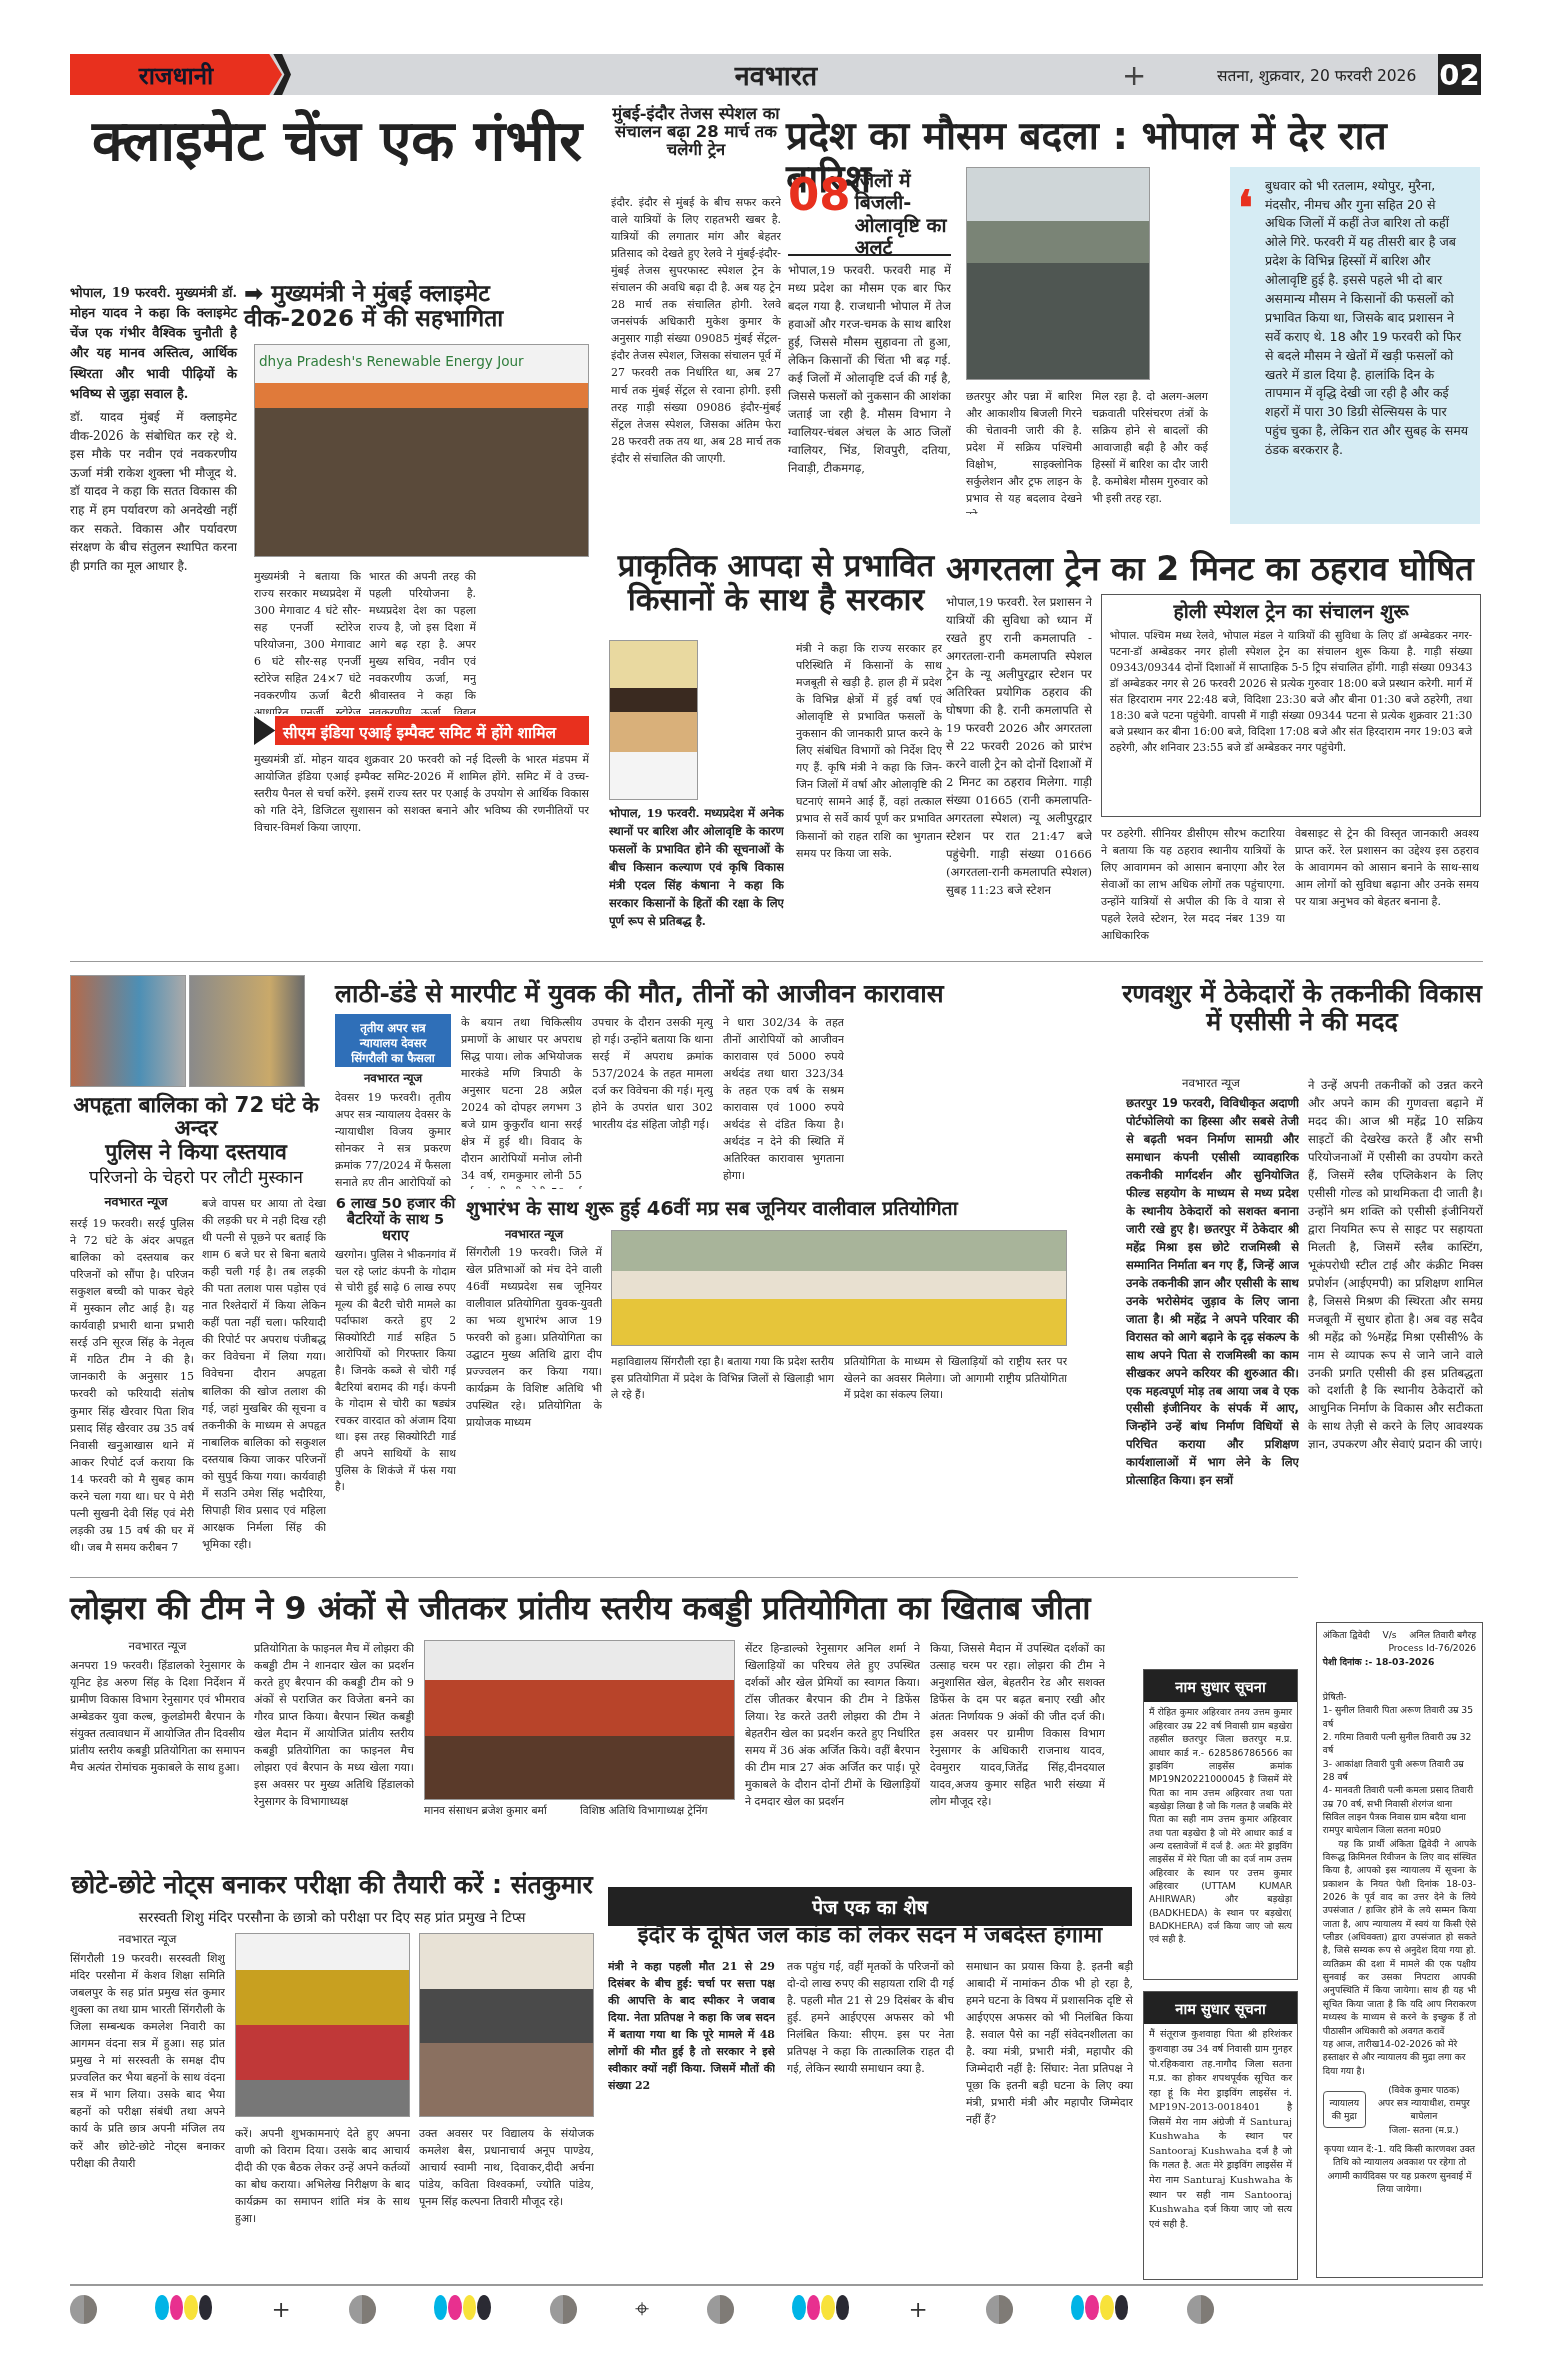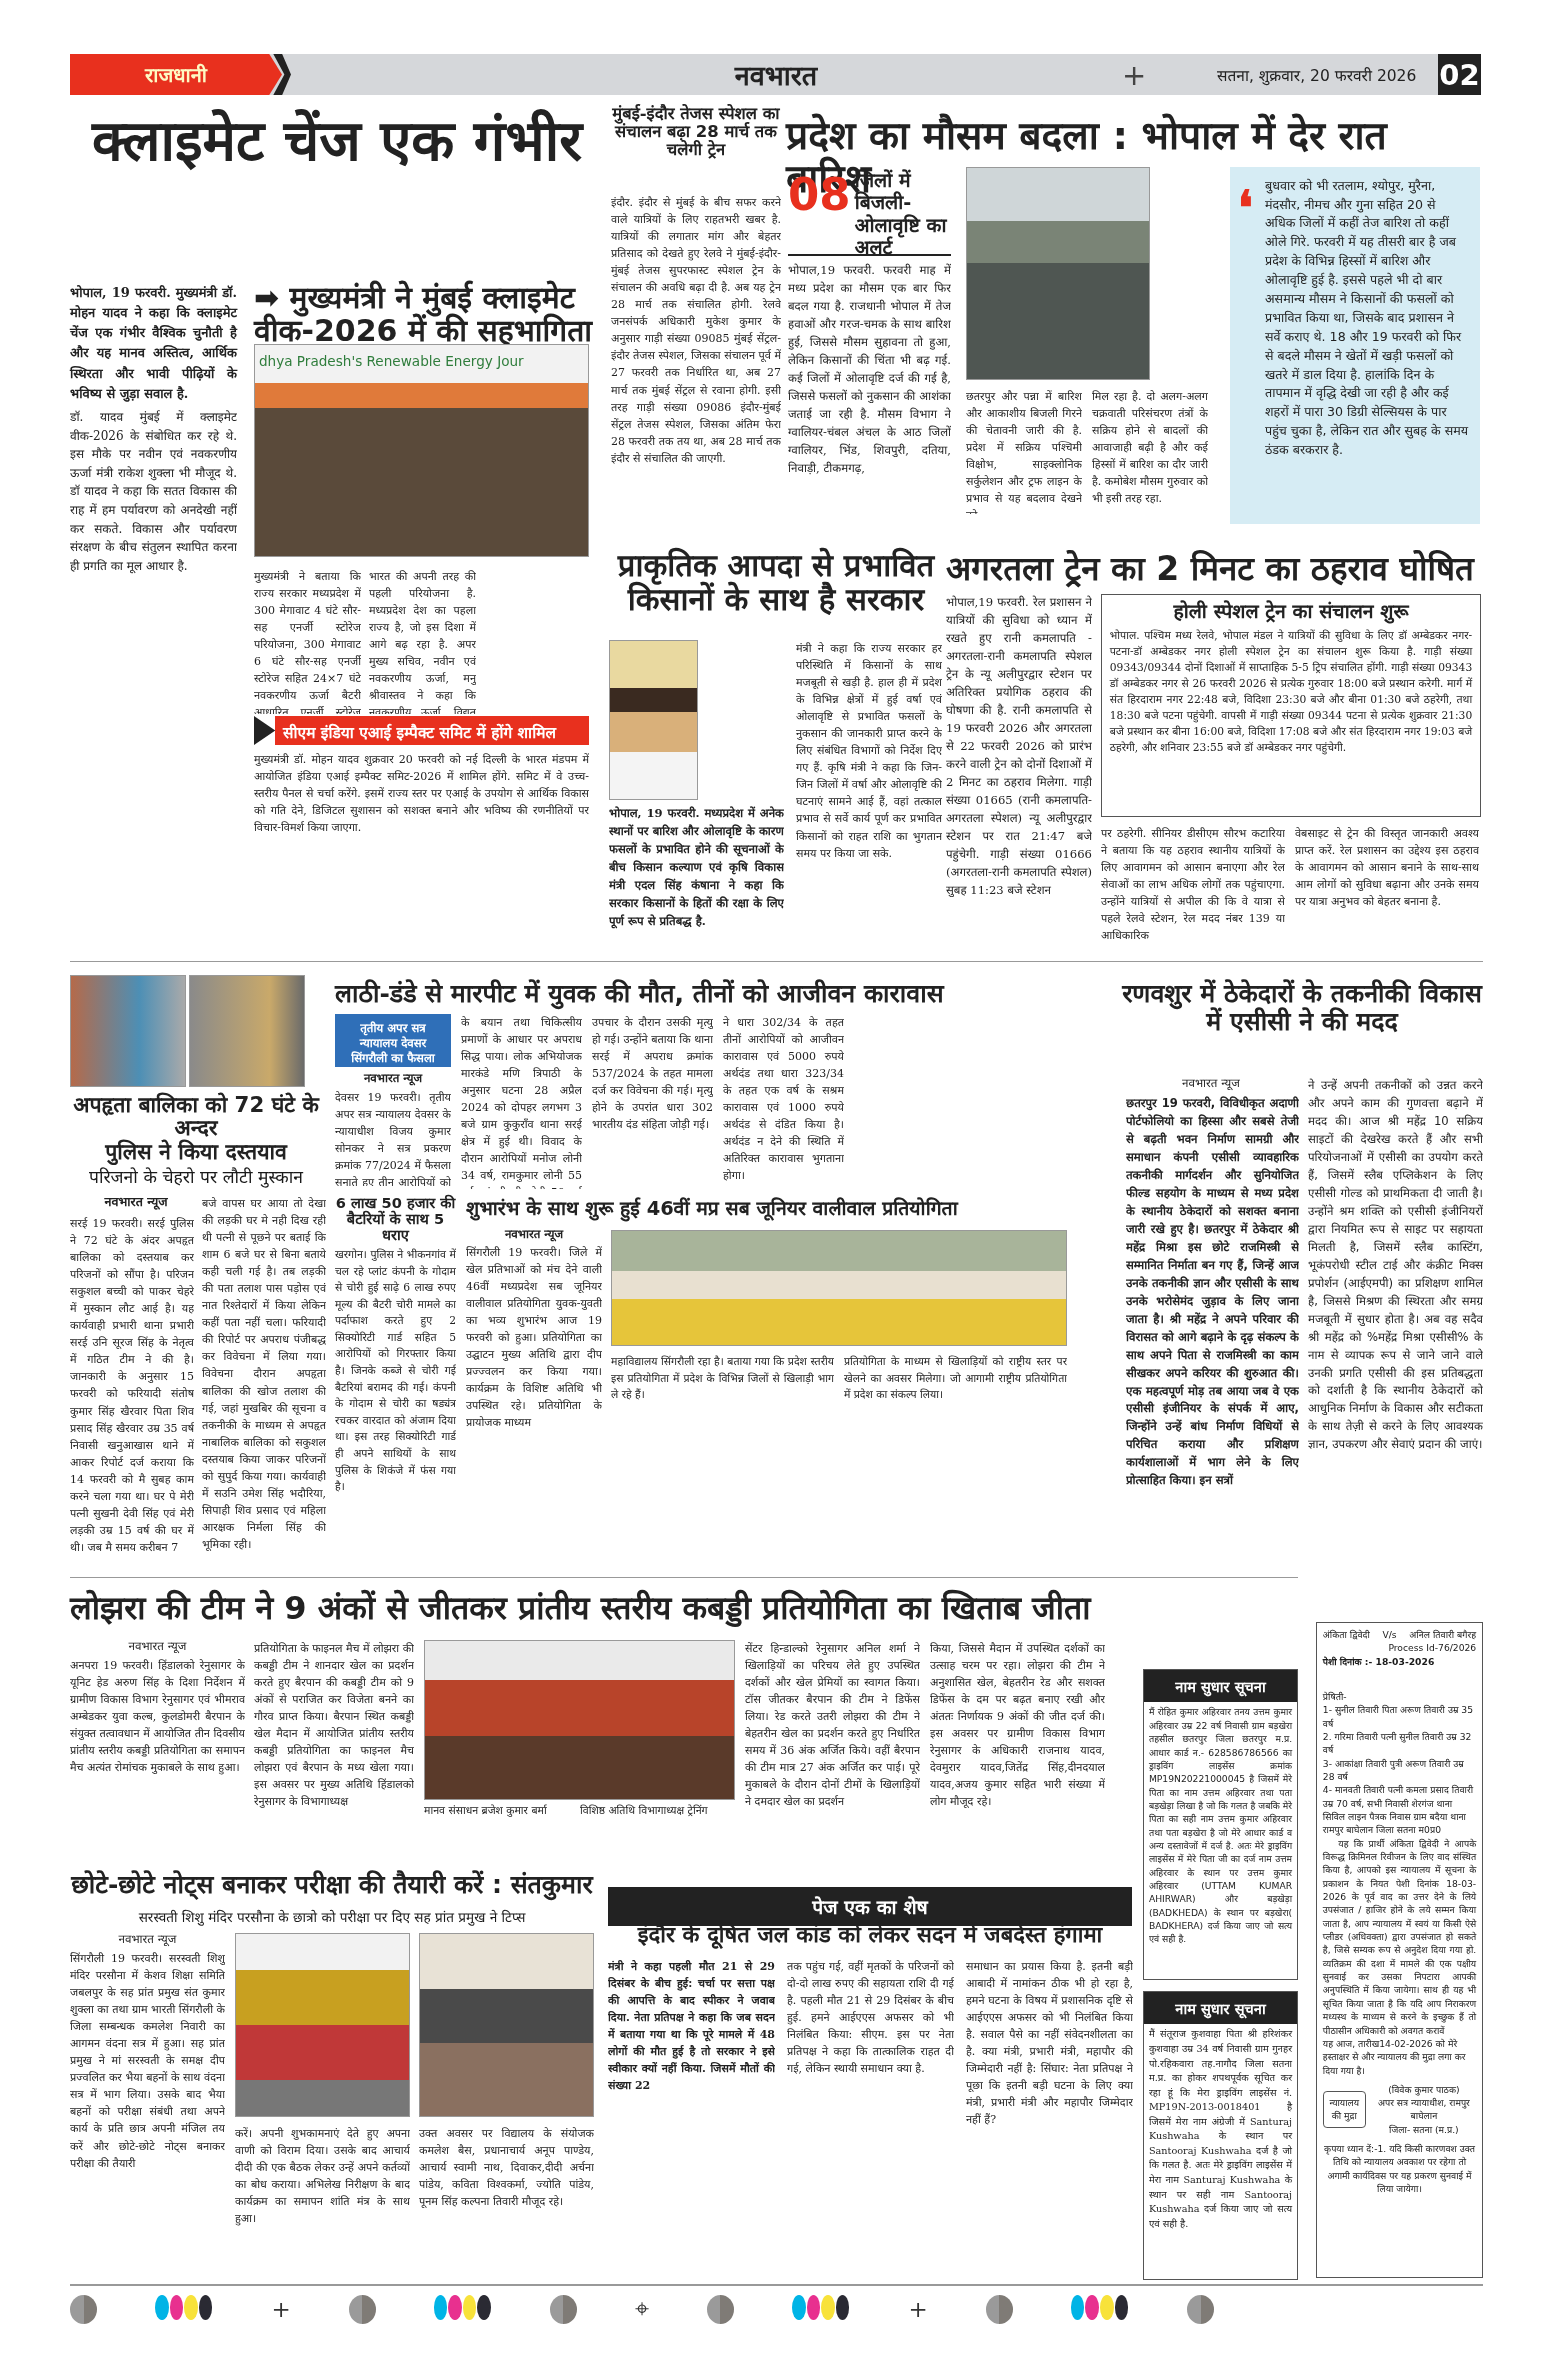--- a/index.html
+++ b/index.html
@@ -3,21 +3,21 @@
 <meta charset="utf-8">
 <style>
   *{box-sizing:border-box;margin:0;padding:0}
   body{width:1553px;height:2375px;background:#fff;font-family:"DejaVu Serif",serif;color:#1a1a1a;position:relative;overflow:hidden}
   .abs{position:absolute}
   .hl{font-family:"DejaVu Sans",sans-serif;font-weight:bold;color:#222;line-height:1.1}
   .body{font-family:"DejaVu Serif",serif;font-size:12px;line-height:1.55;text-align:justify;color:#222}
   .photo{background:linear-gradient(135deg,#7a8a90,#c9b58a 50%,#6b6f75);border:1px solid #999}
   
   .masthead{left:70px;top:54px;width:1409px;height:41px;background:#d5d7da}
-  .section-tag{left:70px;top:54px;width:212px;height:41px;background:#e8301e;color:#fef9c3;font-family:Liberation Sans, sans-serif;font-weight:bold;font-size:20px;display:flex;align-items:center;justify-content:center;clip-path:polygon(0 0,94% 0,100% 50%,94% 100%,0 100%)}
+  .section-tag{left:70px;top:54px;width:212px;height:41px;background:#e8301e;color:#0f172a;font-family:Liberation Sans, sans-serif;font-weight:bold;font-size:24px;display:flex;align-items:center;justify-content:center;clip-path:polygon(0 0,94% 0,100% 50%,94% 100%,0 100%)}
   .section-tag-edge{left:70px;top:54px;width:221px;height:41px;background:#222;clip-path:polygon(92% 0,96% 0,100% 50%,96% 100%,92% 100%,97% 50%)}
   .paper-name{left:679px;top:56px;width:194px;text-align:center;font-family:"DejaVu Sans",sans-serif;font-weight:bold;font-size:27px;color:#222}
   .reg-plus{left:1122px;top:58px;font-size:29px;color:#444;font-family:"DejaVu Sans",sans-serif}
   .dateline{left:1217px;top:64px;font-family:"DejaVu Sans",sans-serif;font-size:15.5px;color:#222}
   .pageno{left:1438px;top:54px;width:43px;height:41px;background:#222;color:#fff;font-family:"DejaVu Sans",sans-serif;font-weight:bold;font-size:29px;display:flex;align-items:center;justify-content:center}
   .redbar{background:#e8301e;color:#fff;font-family:"DejaVu Sans",sans-serif;font-weight:bold;font-size:17.5px;padding:3.9px 9.7px}
   .bluebox{background:#2f6fb8;color:#fff;font-family:"DejaVu Sans",sans-serif;font-weight:bold;font-size:14.6px;text-align:center;padding:5.8px}
   .quote-box{background:#d6ecf4;padding:9.7px 11.6px 9.7px 35px;font-family:"DejaVu Sans",sans-serif;font-size:12.6px;line-height:1.5;color:#222}
   .notice-head{background:#222;color:#fff;font-family:"DejaVu Sans",sans-serif;font-weight:bold;font-size:17.5px;text-align:center;padding:5.8px}
   .box{border:1px solid #555}
@@ -34,21 +34,21 @@
 <div class="abs paper-name">नवभारत</div>
 <div class="abs reg-plus">+</div>
 <div class="abs dateline">सतना, शुक्रवार, 20 फरवरी 2026</div>
 <div class="abs pageno">02</div>
 
 <div class="abs hl" style="left:70px;top:109px;width:534px;font-size:56px;text-align:center;line-height:1.15">
   <div>क्लाइमेट चेंज एक गंभीर</div>
 </div>
 <div class="abs body" style="left:70px;top:283px;width:167px;font-weight:bold;font-size:13px">भोपाल, 19 फरवरी. मुख्यमंत्री डॉ. मोहन यादव ने कहा कि क्लाइमेट चेंज एक गंभीर वैश्विक चुनौती है और यह मानव अस्तित्व, आर्थिक स्थिरता और भावी पीढ़ियों के भविष्य से जुड़ा सवाल है.</div>
 <div class="abs body" style="left:70px;top:408px;width:167px;height:543px;overflow:hidden">डॉ. यादव मुंबई में क्लाइमेट वीक-2026 के संबोधित कर रहे थे. इस मौके पर नवीन एवं नवकरणीय ऊर्जा मंत्री राकेश शुक्ला भी मौजूद थे. डॉ यादव ने कहा कि सतत विकास की राह में हम पर्यावरण को अनदेखी नहीं कर सकते. विकास और पर्यावरण संरक्षण के बीच संतुलन स्थापित करना ही प्रगति का मूल आधार है.</div>
-<div class="abs hl" style="left:254px;top:281px;width:349px;font-size:30px">
+<div class="abs hl" style="left:244px;top:281px;width:349px;font-size:23px">
   <span>➡ </span><span>मुख्यमंत्री ने मुंबई क्लाइमेट वीक-2026 में की सहभागिता</span>
 </div>
 <div class="abs photo" style="left:254px;top:344px;width:335px;height:213px;background:linear-gradient(180deg,#f2f2f2 0 18%,#e07a3a 18% 30%,#5a4a3a 30% 100%)">
   <div style="font-family:'DejaVu Sans',sans-serif;font-weight:normal;font-size:13.6px;color:#2f7d3c;padding:7.8px 3.9px;white-space:nowrap;overflow:hidden">dhya Pradesh's Renewable Energy Jour</div>
 </div>
 <div class="abs body" style="left:254px;top:568px;width:107px;height:146px;overflow:hidden;font-size:11px">मुख्यमंत्री ने बताया कि राज्य सरकार मध्यप्रदेश में 300 मेगावाट 4 घंटे सौर-सह एनर्जी स्टोरेज परियोजना, 300 मेगावाट 6 घंटे सौर-सह एनर्जी स्टोरेज सहित 24×7 घंटे नवकरणीय ऊर्जा बैटरी आधारित एनर्जी स्टोरेज परियोजना पर काम कर रही है. यह एक नया प्रयोग है.</div>
 <div class="abs body" style="left:369px;top:568px;width:107px;height:146px;overflow:hidden;font-size:11px">भारत की अपनी तरह की पहली परियोजना है. मध्यप्रदेश देश का पहला राज्य है, जो इस दिशा में आगे बढ़ रहा है. अपर मुख्य सचिव, नवीन एवं नवकरणीय ऊर्जा, मनु श्रीवास्तव ने कहा कि नवकरणीय ऊर्जा, विद्युत आपूर्ति का एक कारगर, सस्ता और विश्वसनीय विकल्प है.</div>
 <div class="abs" style="left:254px;top:716px;width:335px;height:29px;display:flex">
   <div style="width:21.3px;background:#222;clip-path:polygon(0 0,100% 50%,0 100%)"></div>
   <div class="redbar" style="flex:1;font-size:15.5px;padding:4.9px 7.8px">सीएम इंडिया एआई इम्पैक्ट समिट में होंगे शामिल</div>

